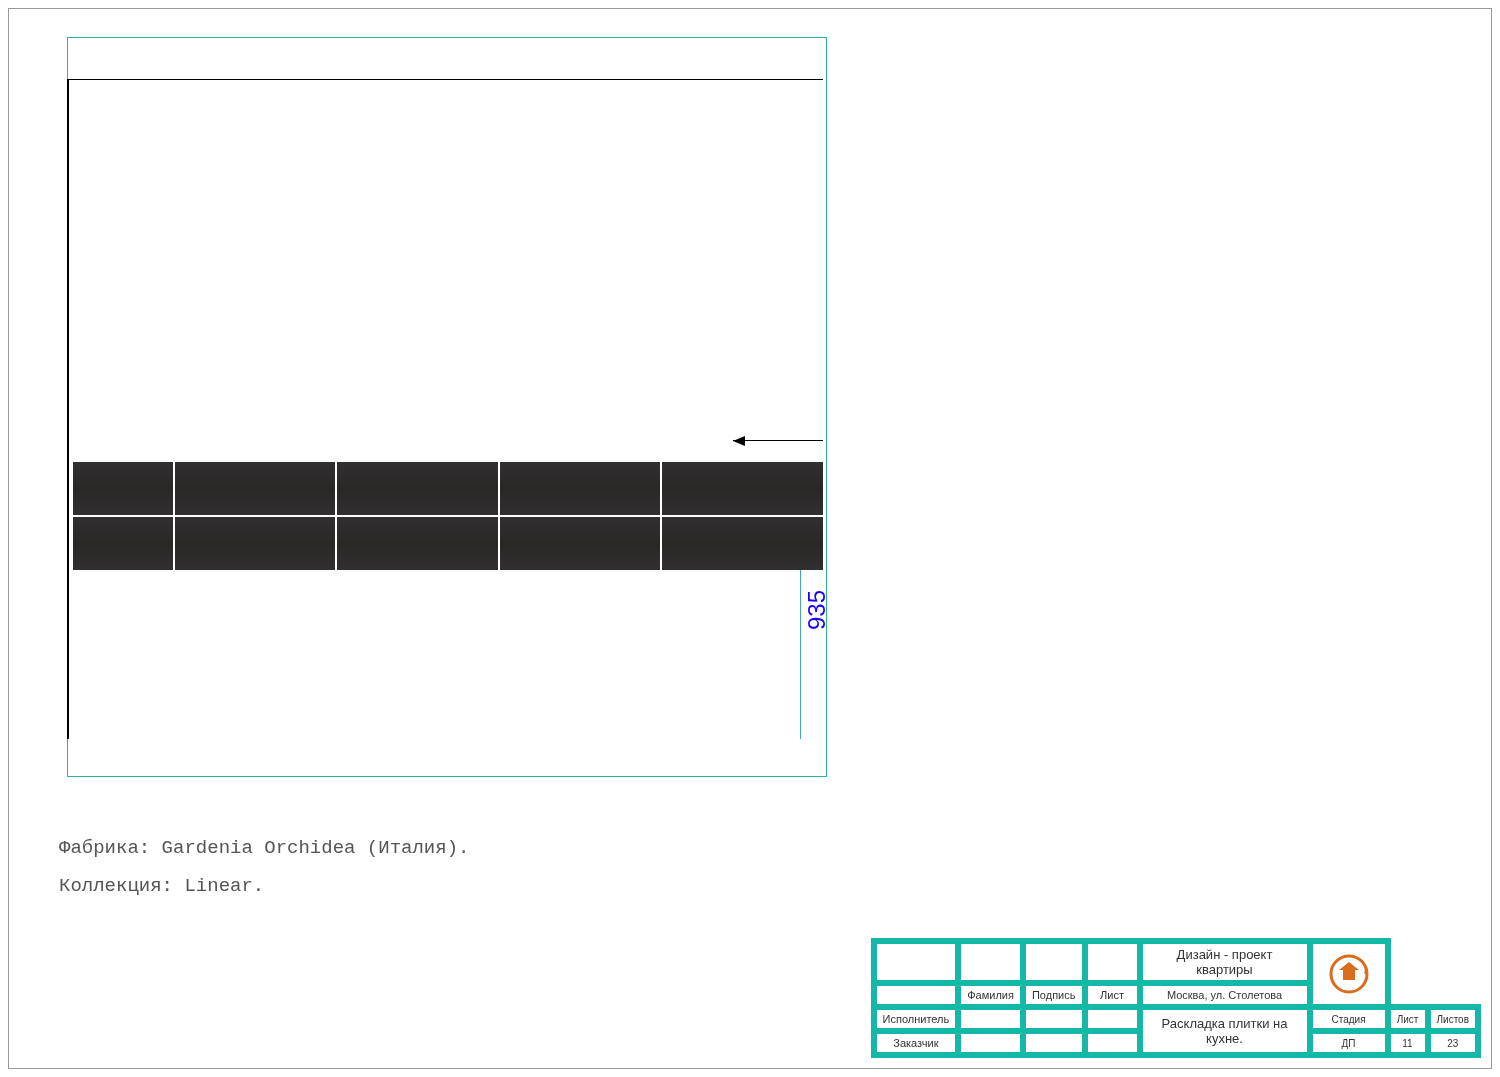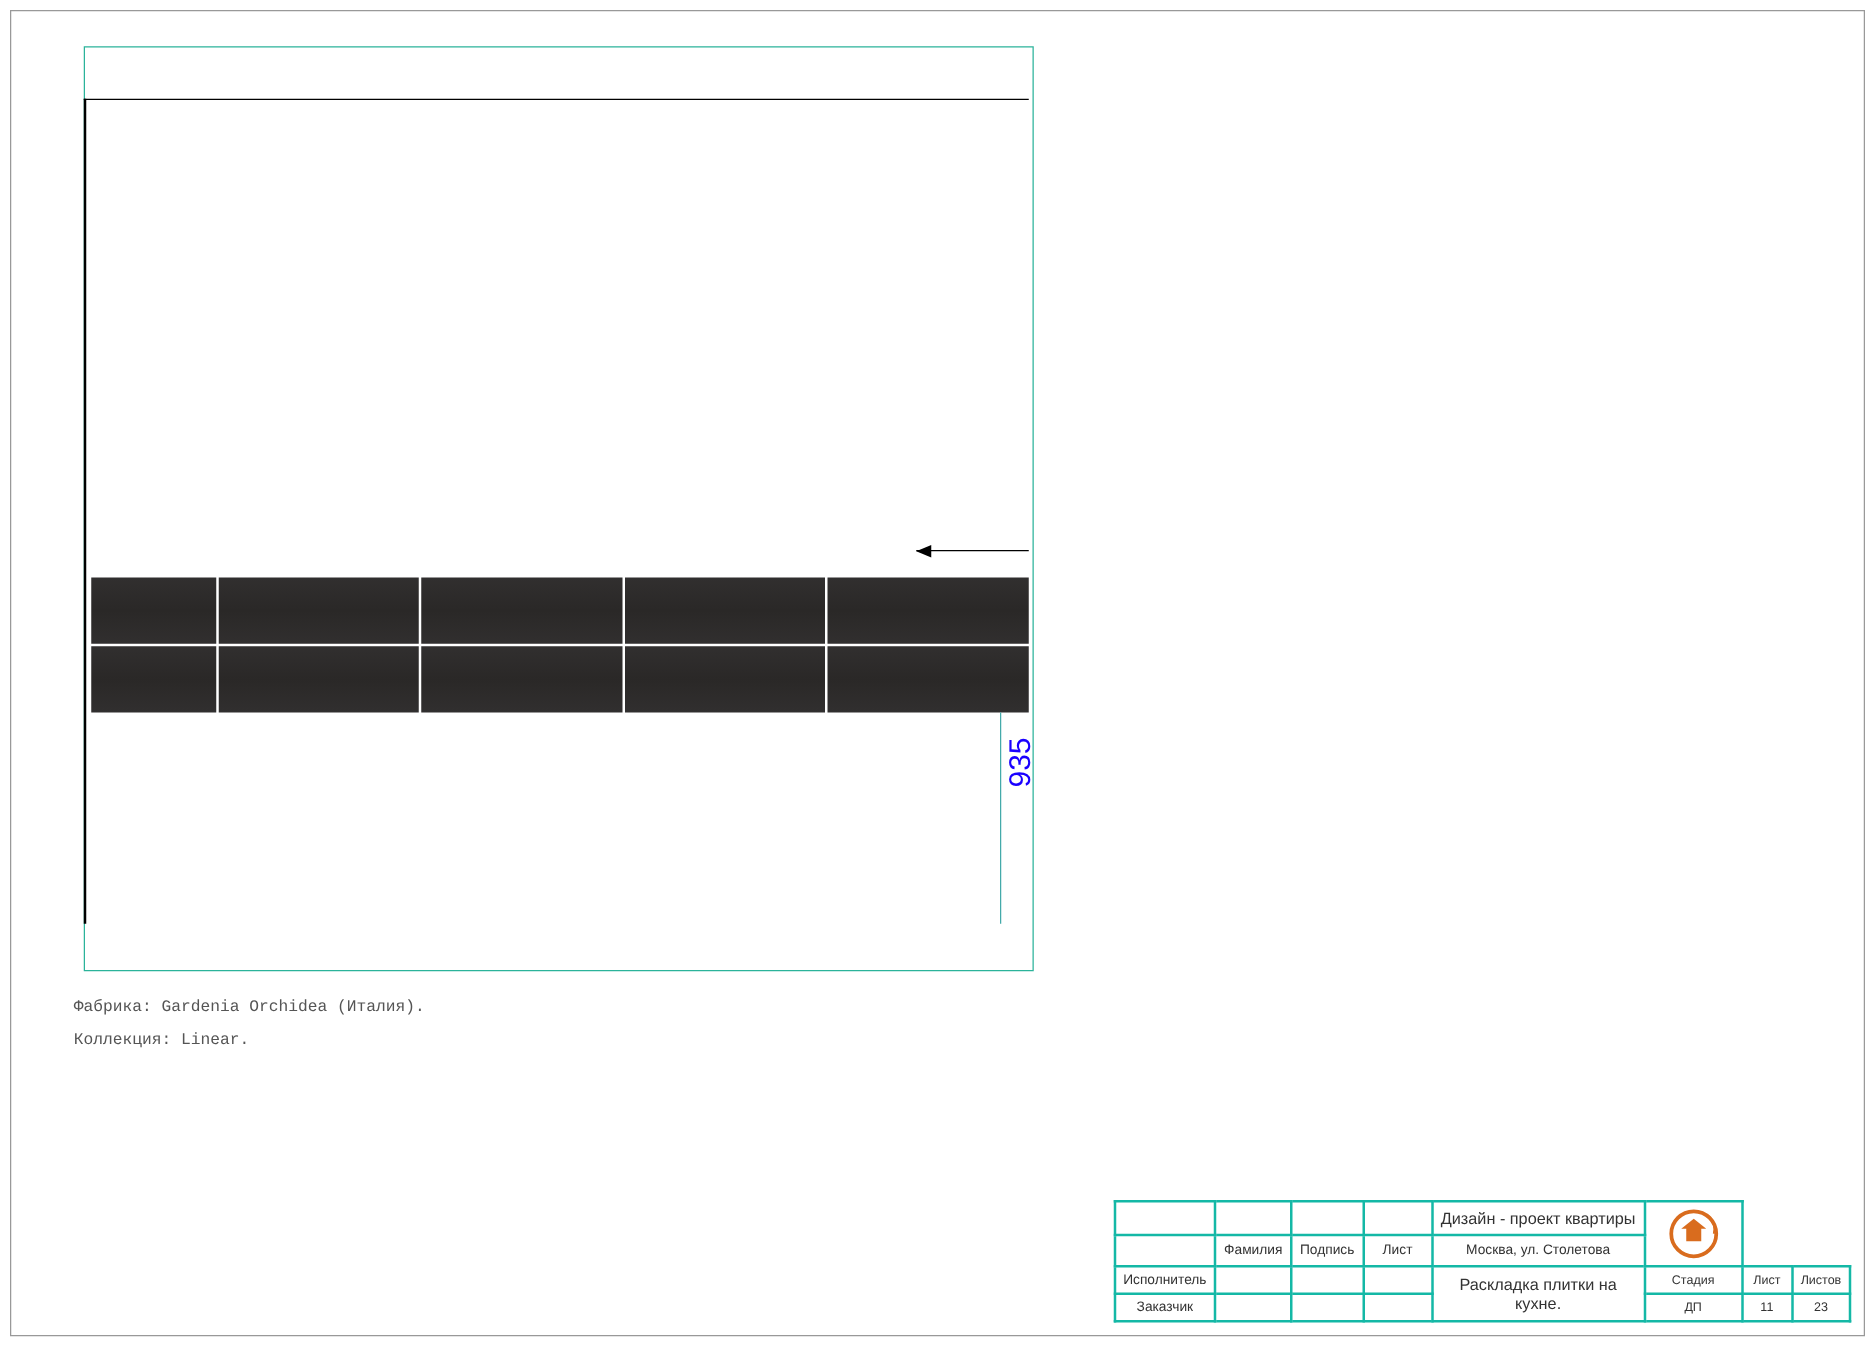--- a/index.html
+++ b/index.html
@@ -73,37 +73,37 @@
     grid-template-rows: 1fr 1fr;
     gap: 2px;
     background: #fff;
   }
   .tile {
     background: linear-gradient(180deg, #312f2f 0%, #2a2827 50%, #312f2f 100%);
   }
   .notes {
     position: absolute;
     left: 50px;
-    top: 784px;
+    top: 820px;
     font-family: "Courier New", monospace;
-    font-size: 13px;
+    font-size: 19px;
     color: #555;
     line-height: 2;
   }
   
   .title-block {
     position: absolute;
     right: 10px;
     bottom: 10px;
     border-collapse: collapse;
     font-size: 11px;
     color: #333;
   }
   .title-block td {
-    border: 2px solid #14b8a6;
+    border: 6px solid #14b8a6;
     padding: 3px 6px;
     text-align: center;
     vertical-align: middle;
     height: 22px;
   }
   .title-block .wide { width: 70px; }
   .title-block .sig { width: 55px; }
   .title-block .proj { width: 170px; text-align: center; font-size: 13px; }
   .title-block .addr { font-size: 11px; }
   .title-block .small { width: 40px; font-size: 10px; }

